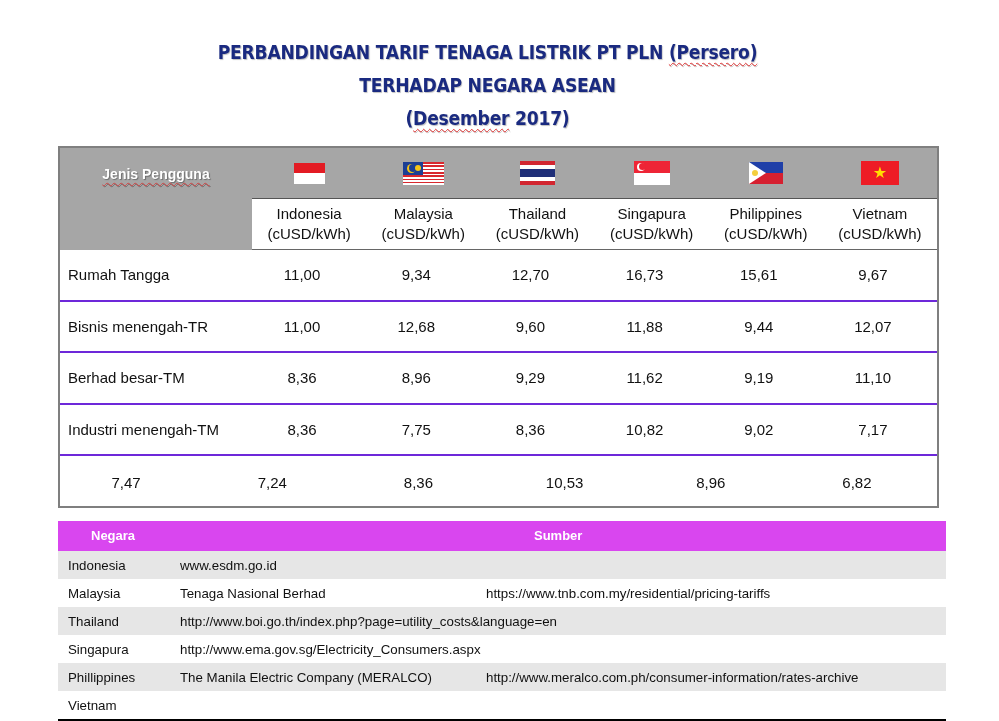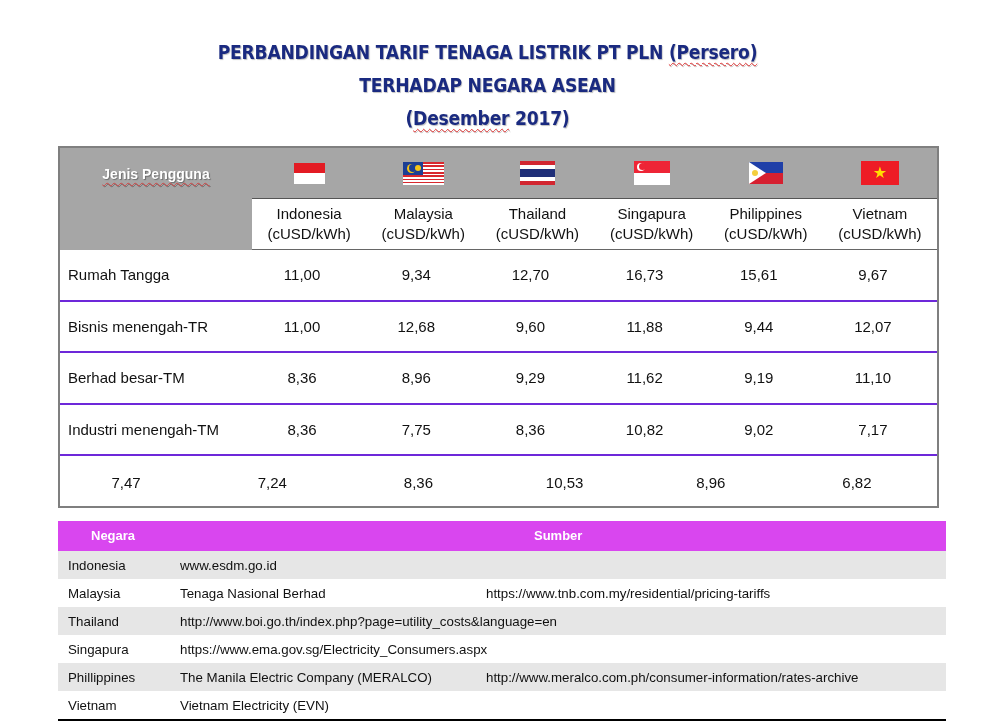--- a/index.html
+++ b/index.html
@@ -204,26 +204,25 @@
       <div class="c-country">Malaysia</div>
       <div class="c-org">Tenaga Nasional Berhad</div>
       <div class="c-url">https://www.tnb.com.my/residential/pricing-tariffs</div>
     </div>
     <div class="src-row">
       <div class="c-country">Thailand</div>
       <div class="c-url">http://www.boi.go.th/index.php?page=utility_costs&amp;language=en</div>
     </div>
     <div class="src-row">
       <div class="c-country">Singapura</div>
-      <div class="c-url">https://www.ema.gov.sg/Electricity_Consumers.aspx</div>
+      <div class="c-url">http://www.ema.gov.sg/Electricity_Consumers.aspx</div>
     </div>
     <div class="src-row">
       <div class="c-country">Phillippines</div>
       <div class="c-org">The Manila Electric Company (MERALCO)</div>
       <div class="c-url">http://www.meralco.com.ph/consumer-information/rates-archive</div>
     </div>
     <div class="src-row">
       <div class="c-country">Vietnam</div>
-      <div class="c-org">Vietnam Electricity (EVN)</div>
     </div>
   </div>
   <div class="src-bottom"></div>
 </div>
 
 </body></html>

